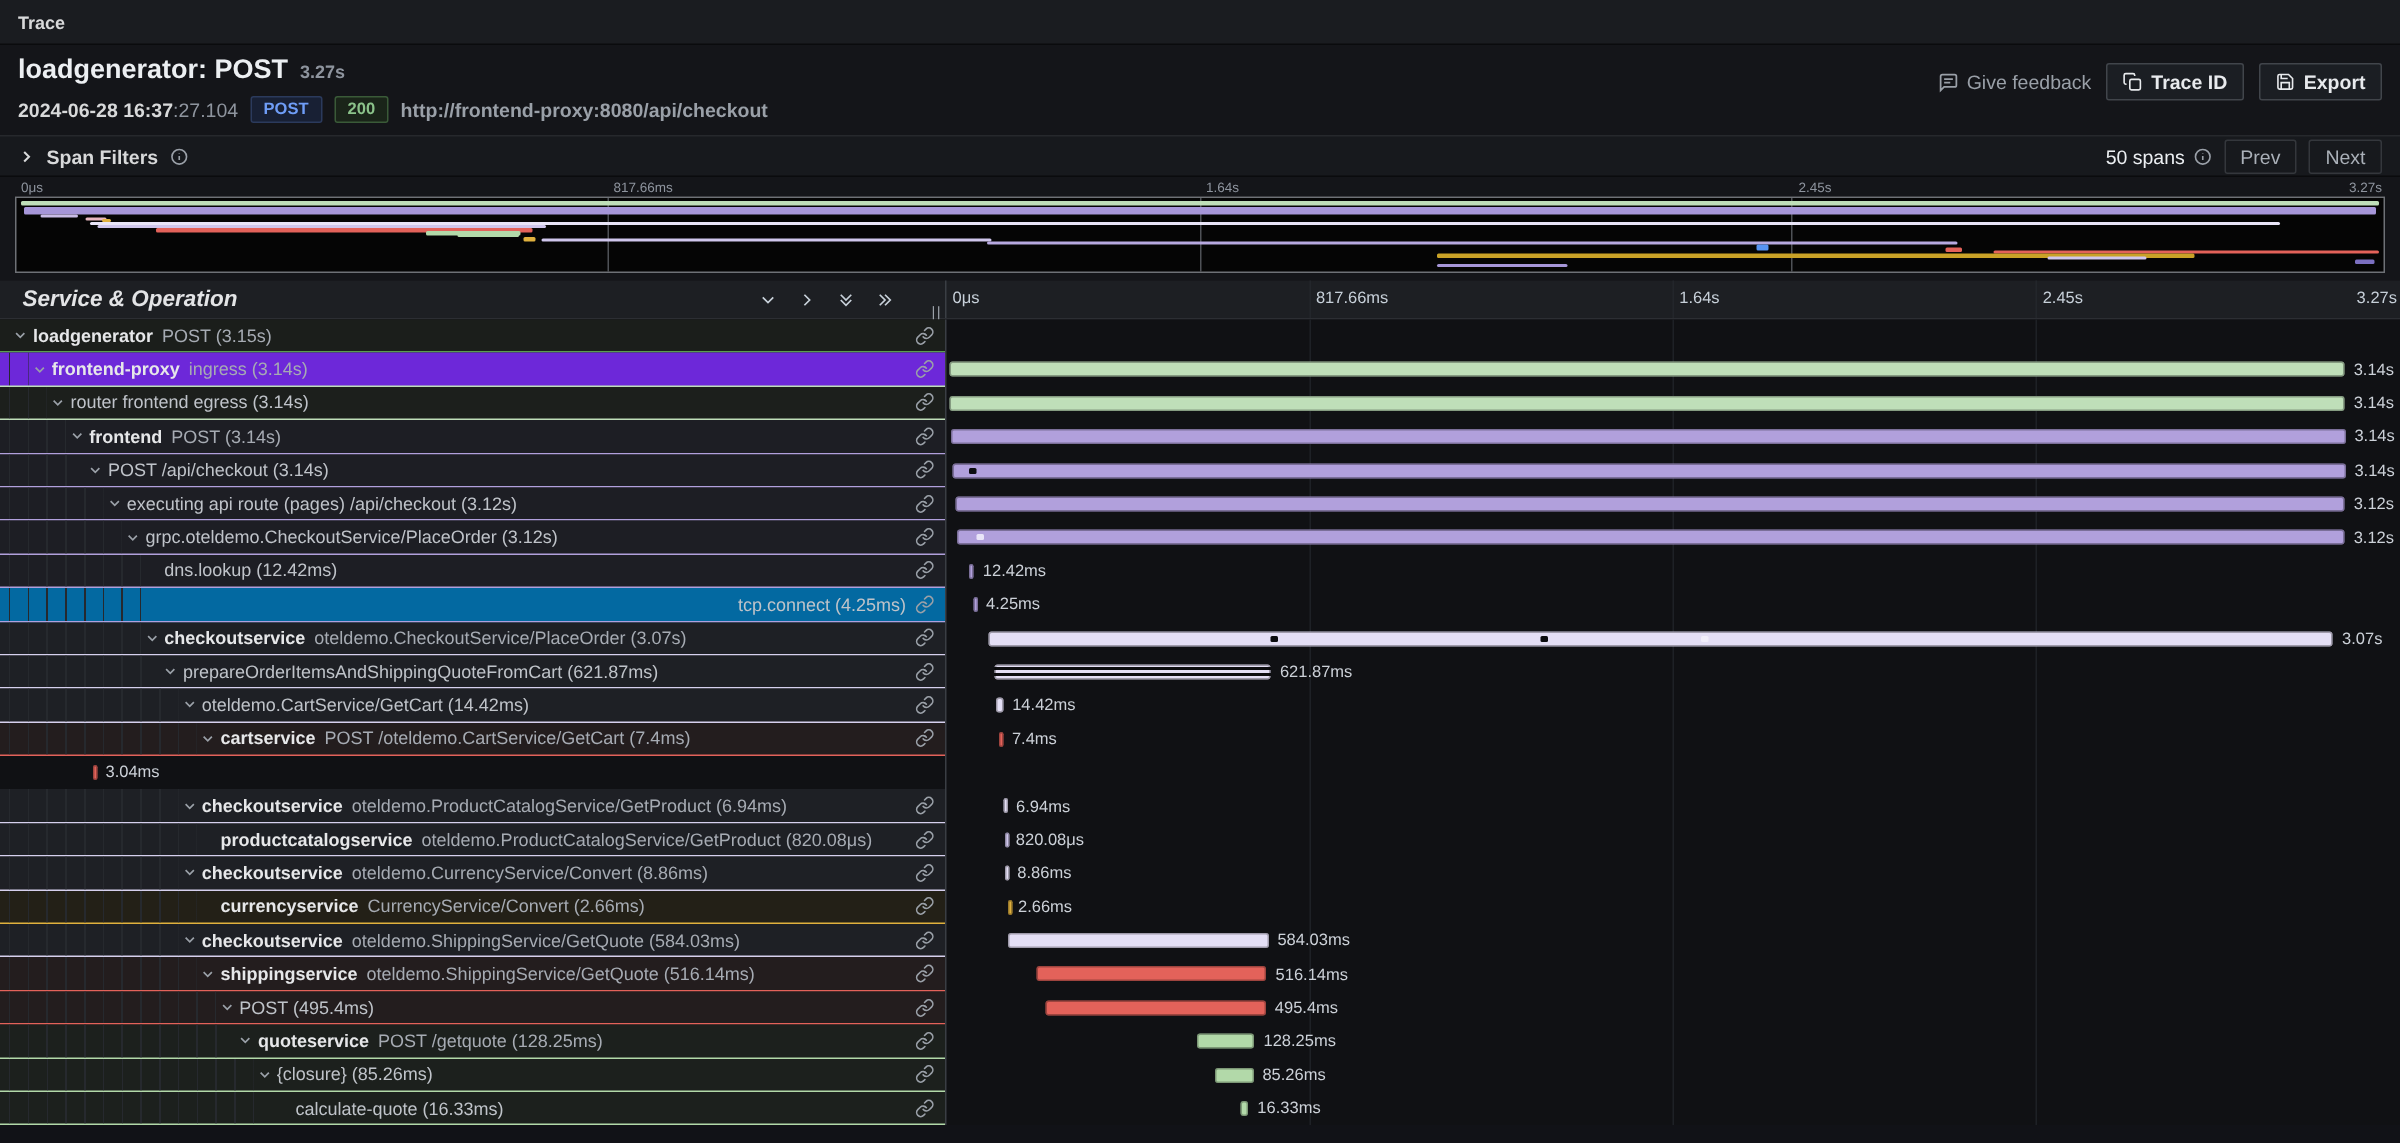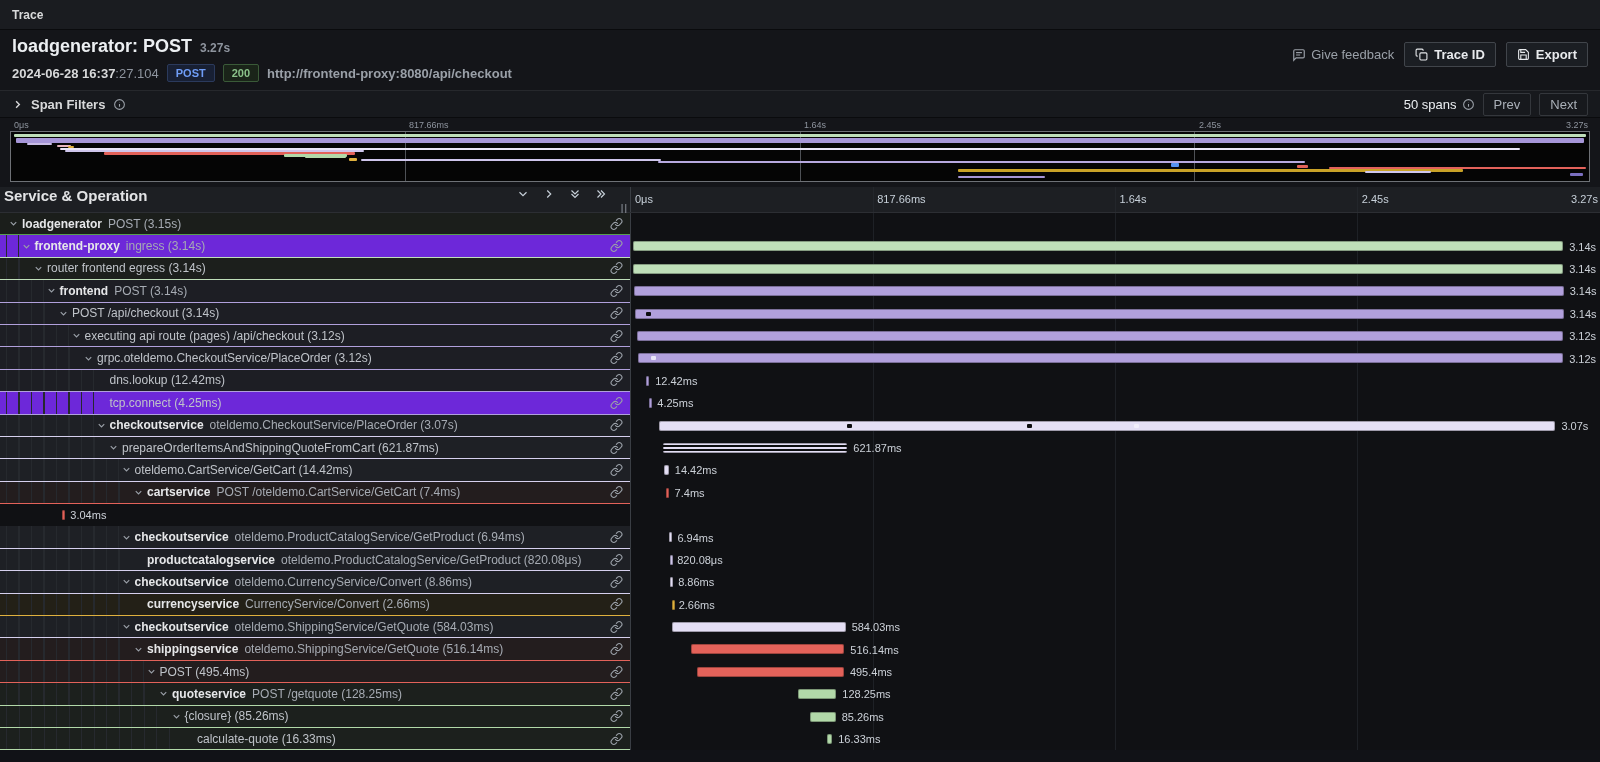--- a/index.html
+++ b/index.html
@@ -41,21 +41,21 @@
   .minimap { background:#141519; padding:1px 10px 5px; }
   .mini-ticks { position:relative; height:12px; font-size:9px; color:#8e949e; }
   .mini-ticks span { position:absolute; top:1px; }
   .mini-canvas { position:relative; height:51px; background:#050505; border:1px solid #6e7176; overflow:hidden;
     background-image:linear-gradient(#4e5156,#4e5156),linear-gradient(#4e5156,#4e5156),linear-gradient(#4e5156,#4e5156);
     background-size:1px 100%; background-position:25% 0,50% 0,75% 0; background-repeat:no-repeat; }
   .mini-line { position:absolute; border-radius:1px; }
 
   
   .grid-header { display:flex; height:26px; background:#1d1f23; border-bottom:1px solid #2c2e33; }
-  .gh-left { width:630px; display:flex; align-items:flex-start; padding:0 4px; position:relative; }
+  .gh-left { width:630px; display:flex; align-items:center; padding:0 15px; position:relative;font-style:italic; }
   .gh-title { font-size:15px; font-weight:700; color:#e3e4e6; }
   .gh-icons { margin-left:auto; display:flex; align-items:center; gap:12px; padding-right:18px; }
   .gh-icons svg { display:block; cursor:pointer; }
   .col-handle { position:absolute; right:2px; bottom:-2px; color:#9aa0a8; font-size:10px; letter-spacing:1px; cursor:col-resize; }
   .gh-right { flex:1; position:relative; border-left:1px solid #3a3e44; font-size:11px; color:#c7d0d9;
     background-image:linear-gradient(#23262b,#23262b),linear-gradient(#23262b,#23262b),linear-gradient(#23262b,#23262b);
     background-size:1px 100%; background-position:25% 0,50% 0,75% 0; background-repeat:no-repeat; }
   .gh-right span { position:absolute; top:6px; }
 
   
@@ -371,21 +371,21 @@
             <path d="M14 11a5 5 0 0 0-7.54-.54l-3 3a5 5 0 0 0 7.07 7.07l1.71-1.71"></path>
           </svg>
         </span>
       </div>
       <div class="bar-cell">
         <div class="bar" style="left: 1.6%; width: 0.38%; background: rgb(177, 160, 220);"></div>
         <span class="bar-label" style="left: calc(1.98% + 6px);">12.42ms</span>
       </div>
     </div>
     <div class="row">
-      <div class="name-cell" style="background: #6d28d9; border-bottom: 1px solid rgb(177, 160, 220);">
+      <div class="name-cell" style="background: #0369a1; border-bottom: 1px solid rgb(177, 160, 220); justify-content: flex-end;">
         <div class="guides" style="width: 87.5px;"></div>
         <span class="chev" style="margin-left: 95.5px;"></span>
         <span class="op solo">tcp.connect (4.25ms)</span>
         <span class="row-link">
           <svg width="13" height="13" viewBox="0 0 24 24" fill="none" stroke="#9aa0a8" stroke-width="2" stroke-linecap="round">
             <path d="M10 13a5 5 0 0 0 7.54.54l3-3a5 5 0 0 0-7.07-7.07l-1.72 1.71"></path>
             <path d="M14 11a5 5 0 0 0-7.54-.54l-3 3a5 5 0 0 0 7.07 7.07l1.71-1.71"></path>
           </svg>
         </span>
       </div>

